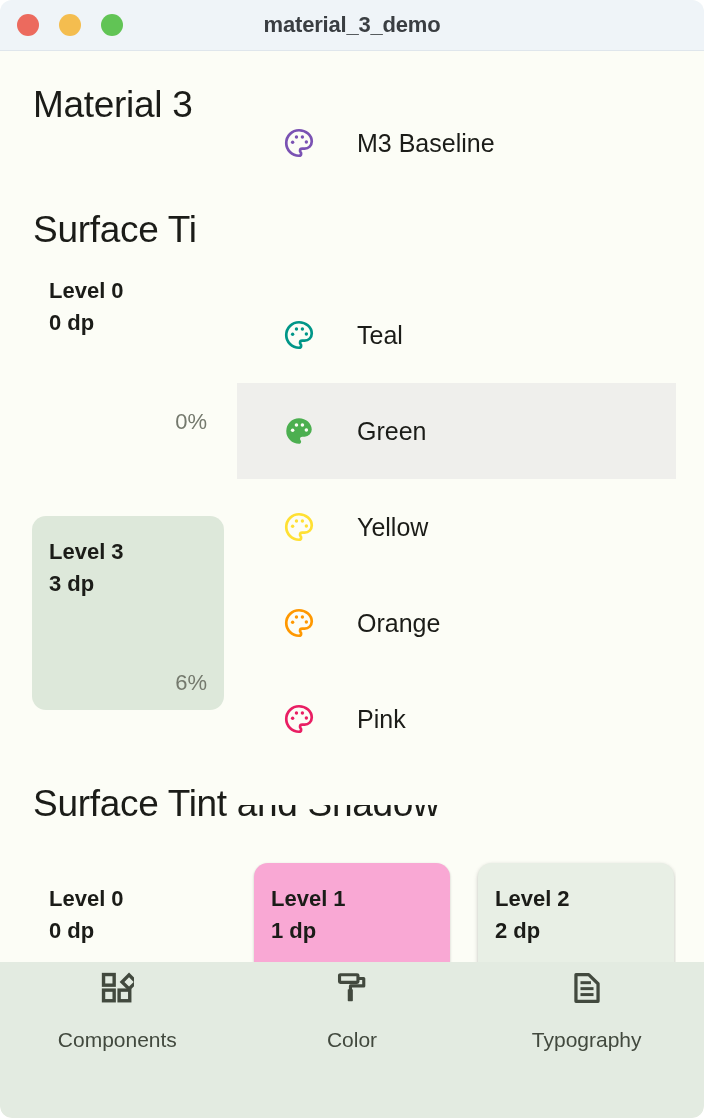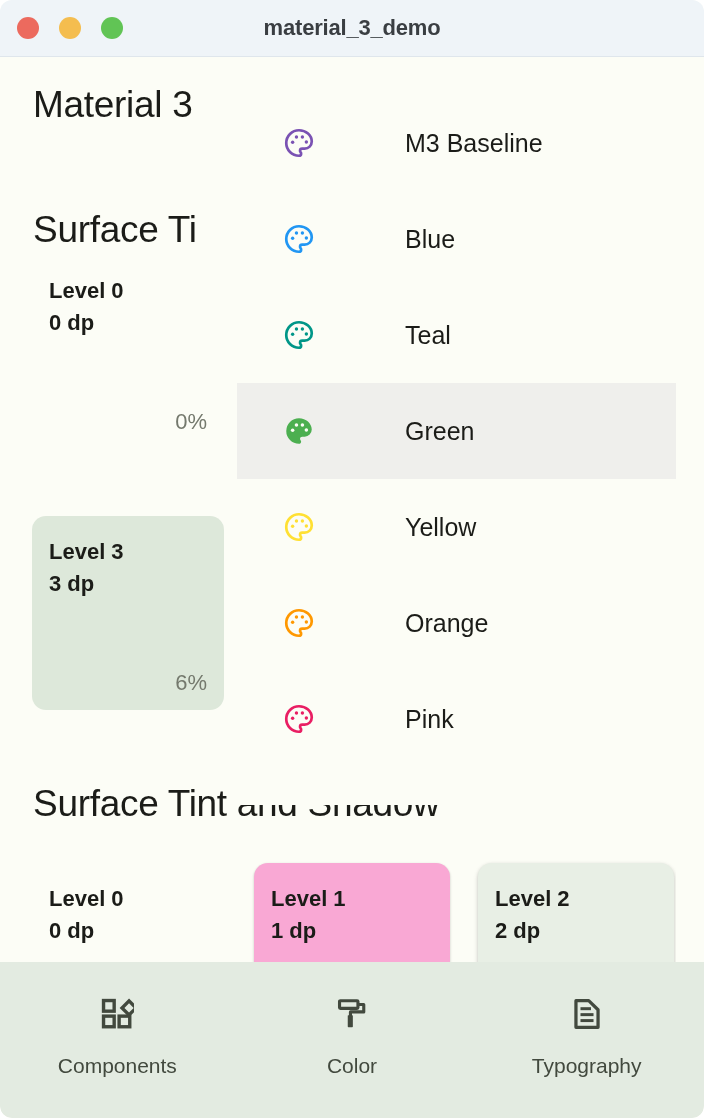--- a/index.html
+++ b/index.html
@@ -12,21 +12,21 @@
   #window {
     position:relative;
     width:704px; height:1118px;
     border-radius:12px;
     overflow:hidden;
     background:#FCFDF6;
   }
   
   #titlebar {
     position:absolute; top:0; left:0;
-    width:704px; height:57px;
+    width:704px; height:51px;
     background:#EFF4F8;
     border-bottom:1px solid #DFE6EC;
     display:flex; align-items:center;
   }
   .lights { display:flex; gap:20px; margin-left:17px; }
   .light { width:22px; height:22px; border-radius:50%; }
   .light.red    { background:#EC6A5E; }
   .light.yellow { background:#F4BD4F; }
   .light.green  { background:#61C455; }
   #window-title {
@@ -92,21 +92,21 @@
   
   #theme-menu {
     position:absolute;
     left:237px; top:38px;
     width:453px; height:710px;
     background:#FCFDF6;
     z-index:20;
   }
   .menu-item {
     position:absolute; left:0; width:453px; height:96px;
-    display:flex; align-items:center;gap:48px;
+    display:flex; align-items:center;
   }
   .menu-item.selected { background:#EFEFEC; }
   .menu-item .m-icon {
     width:40px; height:40px; margin-left:42px;
     display:flex; align-items:center; justify-content:center;
     flex:0 0 auto;
   }
   .menu-item .m-label {
     margin-left:38px;
     font-size:25px; color:#1B1C18;
@@ -119,21 +119,20 @@
     background:#E3EBE1;
     display:flex; align-items:flex-start;
     border-bottom-left-radius:12px;
     border-bottom-right-radius:12px;
     z-index:30;
   }
   .nav-item {
     flex:1 1 0;
     display:flex; flex-direction:column;
     align-items:center;
-    padding-top:26px;
   }
   .nav-pill {
     width:128px; height:52px;
     border-radius:26px;
     display:flex; align-items:center; justify-content:center;
     background:transparent;
   }
   .nav-item.active .nav-pill { background:#CFE4C7; }
   .nav-label {
     margin-top:14px;
@@ -194,32 +193,20 @@
             <path d="M12 3a9 9 0 0 0 0 18c.83 0 1.5-.67 1.5-1.5 0-.39-.15-.74-.39-1-.23-.27-.38-.62-.38-1 0-.83.67-1.5 1.5-1.5H16a5 5 0 0 0 5-5c0-4.42-4.03-8-9-8z" stroke="#7A52B3" stroke-width="1.9" stroke-linejoin="round"></path>
             <circle cx="7.5" cy="11.5" r="1.2" fill="#7A52B3"></circle>
             <circle cx="10.2" cy="7.8" r="1.2" fill="#7A52B3"></circle>
             <circle cx="14.4" cy="7.8" r="1.2" fill="#7A52B3"></circle>
             <circle cx="17.2" cy="11.3" r="1.2" fill="#7A52B3"></circle>
           </svg>
         </span>
         <span class="m-label">M3 Baseline</span>
       </div>
 
-      <div class="menu-item" style="top:96px">
-        <span class="m-icon">
-          <svg viewBox="0 0 24 24" width="34" height="34" fill="none">
-            <path d="M12 3a9 9 0 0 0 0 18c.83 0 1.5-.67 1.5-1.5 0-.39-.15-.74-.39-1-.23-.27-.38-.62-.38-1 0-.83.67-1.5 1.5-1.5H16a5 5 0 0 0 5-5c0-4.42-4.03-8-9-8z" stroke="#2196F3" stroke-width="1.9" stroke-linejoin="round"></path>
-            <circle cx="7.5" cy="11.5" r="1.2" fill="#2196F3"></circle>
-            <circle cx="10.2" cy="7.8" r="1.2" fill="#2196F3"></circle>
-            <circle cx="14.4" cy="7.8" r="1.2" fill="#2196F3"></circle>
-            <circle cx="17.2" cy="11.3" r="1.2" fill="#2196F3"></circle>
-          </svg>
-        </span>
-        <span class="m-label">Blue</span>
-      </div>
 
       <div class="menu-item" style="top:192px">
         <span class="m-icon">
           <svg viewBox="0 0 24 24" width="34" height="34" fill="none">
             <path d="M12 3a9 9 0 0 0 0 18c.83 0 1.5-.67 1.5-1.5 0-.39-.15-.74-.39-1-.23-.27-.38-.62-.38-1 0-.83.67-1.5 1.5-1.5H16a5 5 0 0 0 5-5c0-4.42-4.03-8-9-8z" stroke="#009688" stroke-width="1.9" stroke-linejoin="round"></path>
             <circle cx="7.5" cy="11.5" r="1.2" fill="#009688"></circle>
             <circle cx="10.2" cy="7.8" r="1.2" fill="#009688"></circle>
             <circle cx="14.4" cy="7.8" r="1.2" fill="#009688"></circle>
             <circle cx="17.2" cy="11.3" r="1.2" fill="#009688"></circle>
           </svg>

